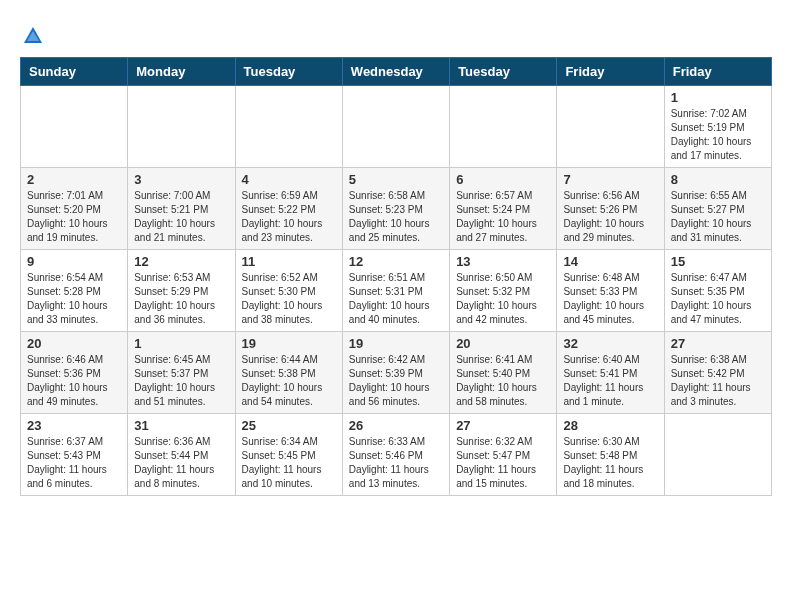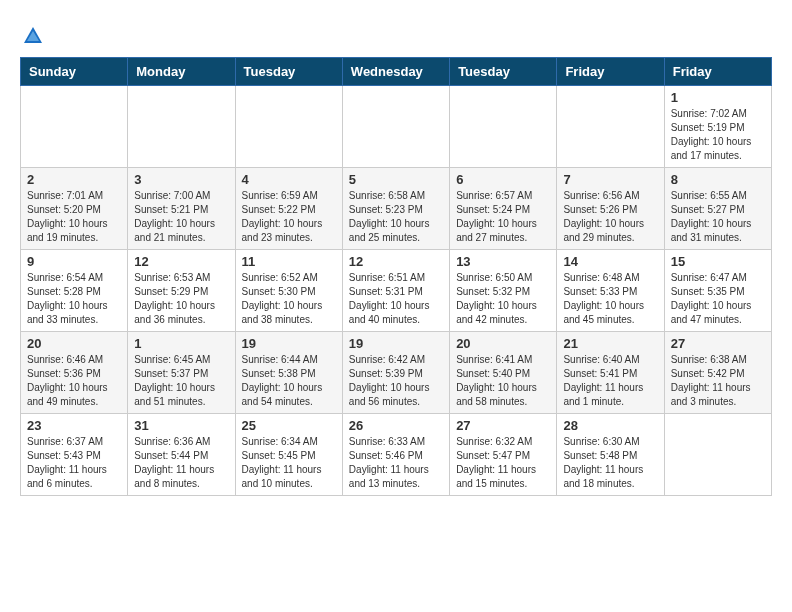--- a/index.html
+++ b/index.html
@@ -192,21 +192,21 @@
         </td>
         <td>
           <span class="day-num">19</span>
           <div class="day-info">Sunrise: 6:42 AM<br>Sunset: 5:39 PM<br>Daylight: 10 hours<br>and 56 minutes.</div>
         </td>
         <td>
           <span class="day-num">20</span>
           <div class="day-info">Sunrise: 6:41 AM<br>Sunset: 5:40 PM<br>Daylight: 10 hours<br>and 58 minutes.</div>
         </td>
         <td>
-          <span class="day-num">21</span>
+          <span class="day-num">32</span>
           <div class="day-info">Sunrise: 6:40 AM<br>Sunset: 5:41 PM<br>Daylight: 11 hours<br>and 1 minute.</div>
         </td>
         <td>
           <span class="day-num">27</span>
           <div class="day-info">Sunrise: 6:38 AM<br>Sunset: 5:42 PM<br>Daylight: 11 hours<br>and 3 minutes.</div>
         </td>
       </tr>
       <tr>
         <td>
           <span class="day-num">23</span>

